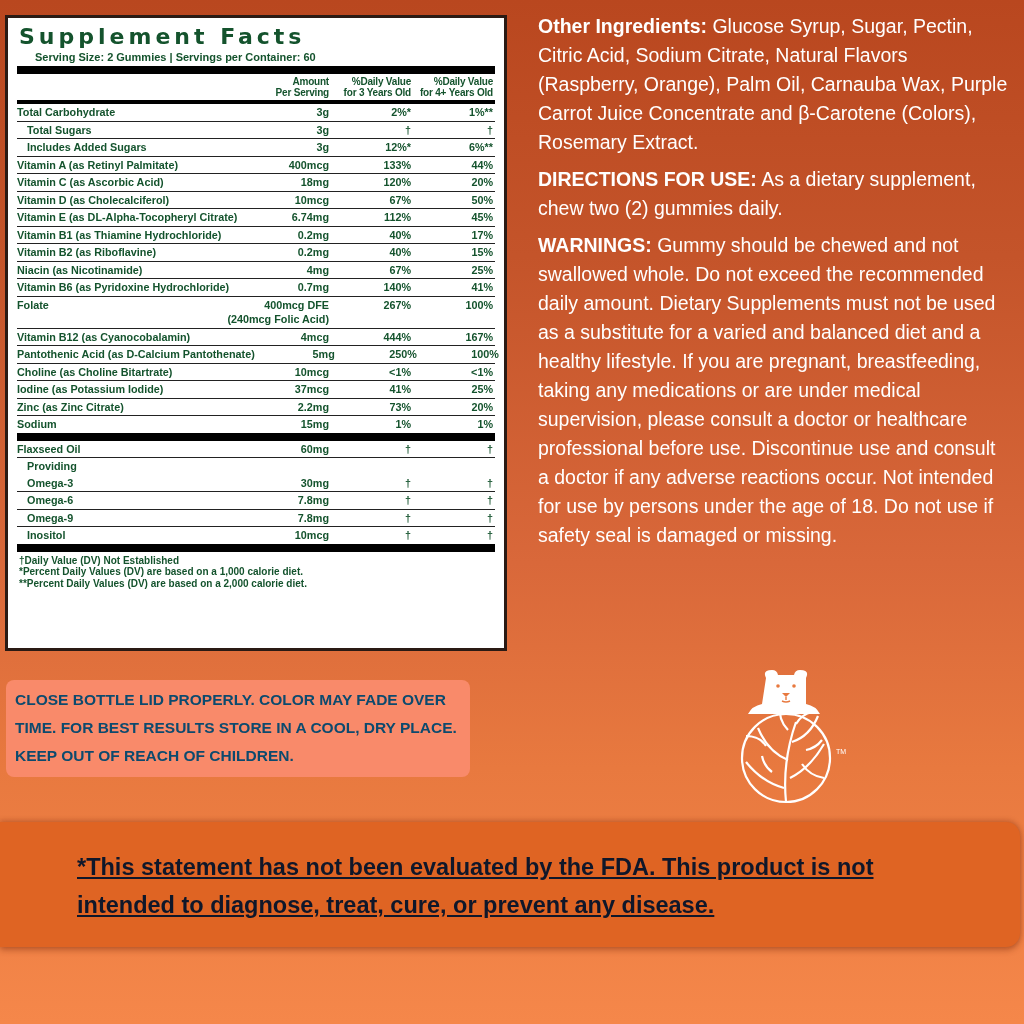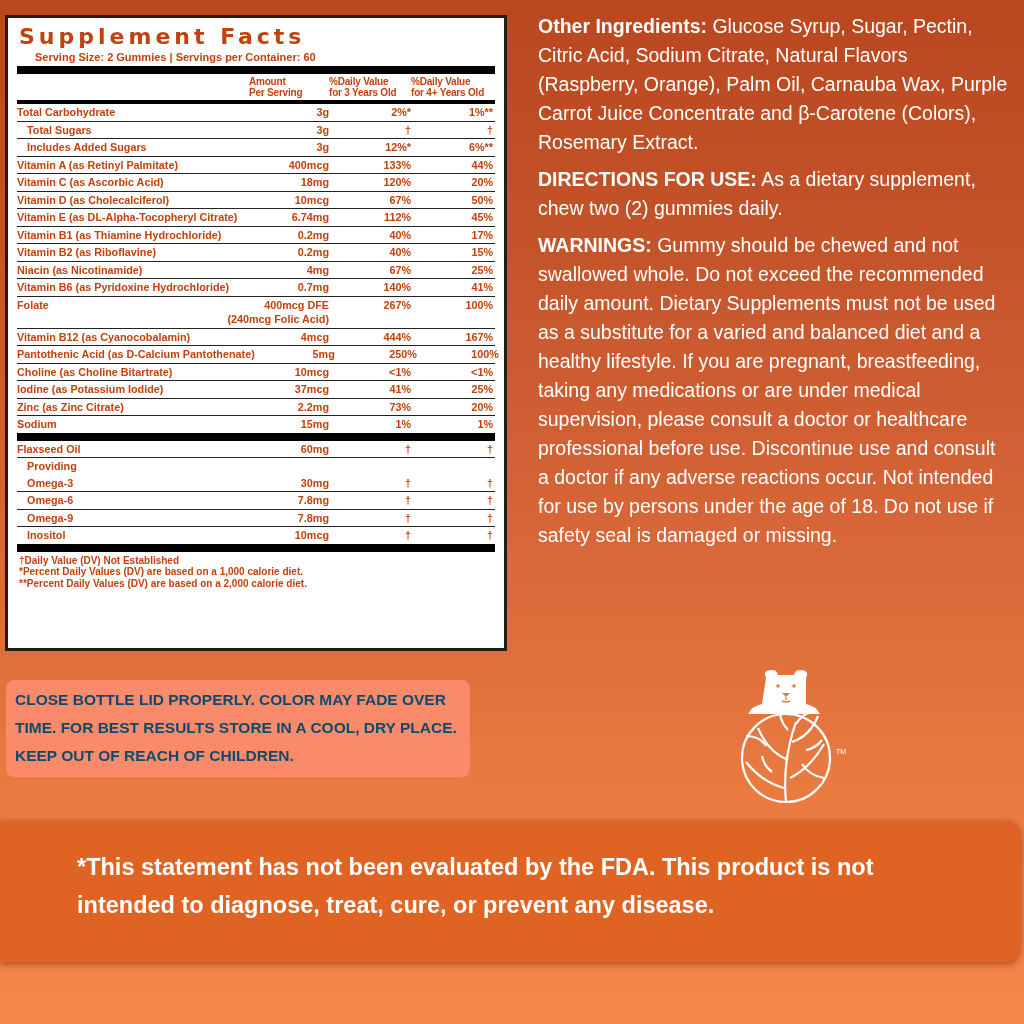--- a/index.html
+++ b/index.html
@@ -6,33 +6,33 @@
   html, body { width: 1024px; height: 1024px; overflow: hidden; }
   body {
     position: relative;
     font-family: "Liberation Sans", sans-serif;
     background: linear-gradient(180deg, #b9471f 0%, #c4542a 25%, #d9683a 55%, #e8793f 75%, #f5874a 100%);
     color: #fff;
   }
   
   .facts {
     position: absolute; left: 5px; top: 15px; width: 502px; height: 636px;
-    background: #fff; color: #c2410c;
+    background: #fff; color: #14532d;
     border: 3px solid #2a1a14;
     padding: 6px 9px 0 9px;
   }
   .facts-title {
     font-family: "DejaVu Sans", sans-serif; font-weight: bold;
     font-size: 22px; letter-spacing: 4px; line-height: 26px; margin-left: 2px;
   }
   .serving { font-size: 11px; font-weight: bold; line-height: 14px; margin-left: 18px; }
   .thick { height: 8px; background: #000; margin-top: 2px; }
   .colhead {
     display: grid; grid-template-columns: 1fr 80px 82px 82px;
-    font-size: 10px; font-weight: bold; line-height: 11px; 
+    font-size: 10px; font-weight: bold; line-height: 11px; text-align: right;
     padding: 2px 2px 2px 0; letter-spacing: -0.2px;
   }
   .med { height: 4px; background: #000; }
   .row {
     display: grid; grid-template-columns: 1fr 80px 82px 82px;
     font-size: 10.8px; font-weight: bold; line-height: 16.5px;
     border-bottom: 1.3px solid #222; padding-right: 2px;
   }
   .row.noline { border-bottom: none; }
   .row .n { text-align: left; white-space: nowrap; }
@@ -53,24 +53,24 @@
     padding: 6px 9px; font-size: 15.5px; font-weight: bold; line-height: 28px; color: #0c4a6e;
   }
 
   .brand { position: absolute; left: 526px; top: 668px; width: 330px; height: 140px; }
   .brand-word { position: absolute; left: 0; top: 60px; font-size: 37px; line-height: 40px; letter-spacing: -0.5px; }
   .brand-word .bold { font-weight: bold; }
   .brand-logo { position: absolute; left: 210px; top: 0; width: 100px; height: 140px; }
   .tm { position: absolute; left: 310px; top: 80px; font-size: 7px; }
 
   .banner {
-    position: absolute; left: 0; top: 822px; width: 1020px; height: 140px;
+    position: absolute; left: 0; top: 822px; width: 1020px; height: 125px;
     background: #df6423; border-radius: 0 14px 14px 0;
     box-shadow: 0 3px 6px rgba(120,40,10,0.45), 0 -2px 5px rgba(120,40,10,0.25);
-    padding: 26px 60px 0 77px; font-size: 23.5px; font-weight: bold; line-height: 38px; color: #ffffff;
+    padding: 26px 60px 0 77px; font-size: 23.5px; font-weight: bold; line-height: 38px; color: #0f172a; text-decoration: underline;
   }
 </style>
 </head>
 <body>
 
 <div class="facts">
   <div class="facts-title">Supplement Facts</div>
   <div class="serving">Serving Size: 2 Gummies |  Servings per Container: 60</div>
   <div class="thick"></div>
   <div class="colhead">

